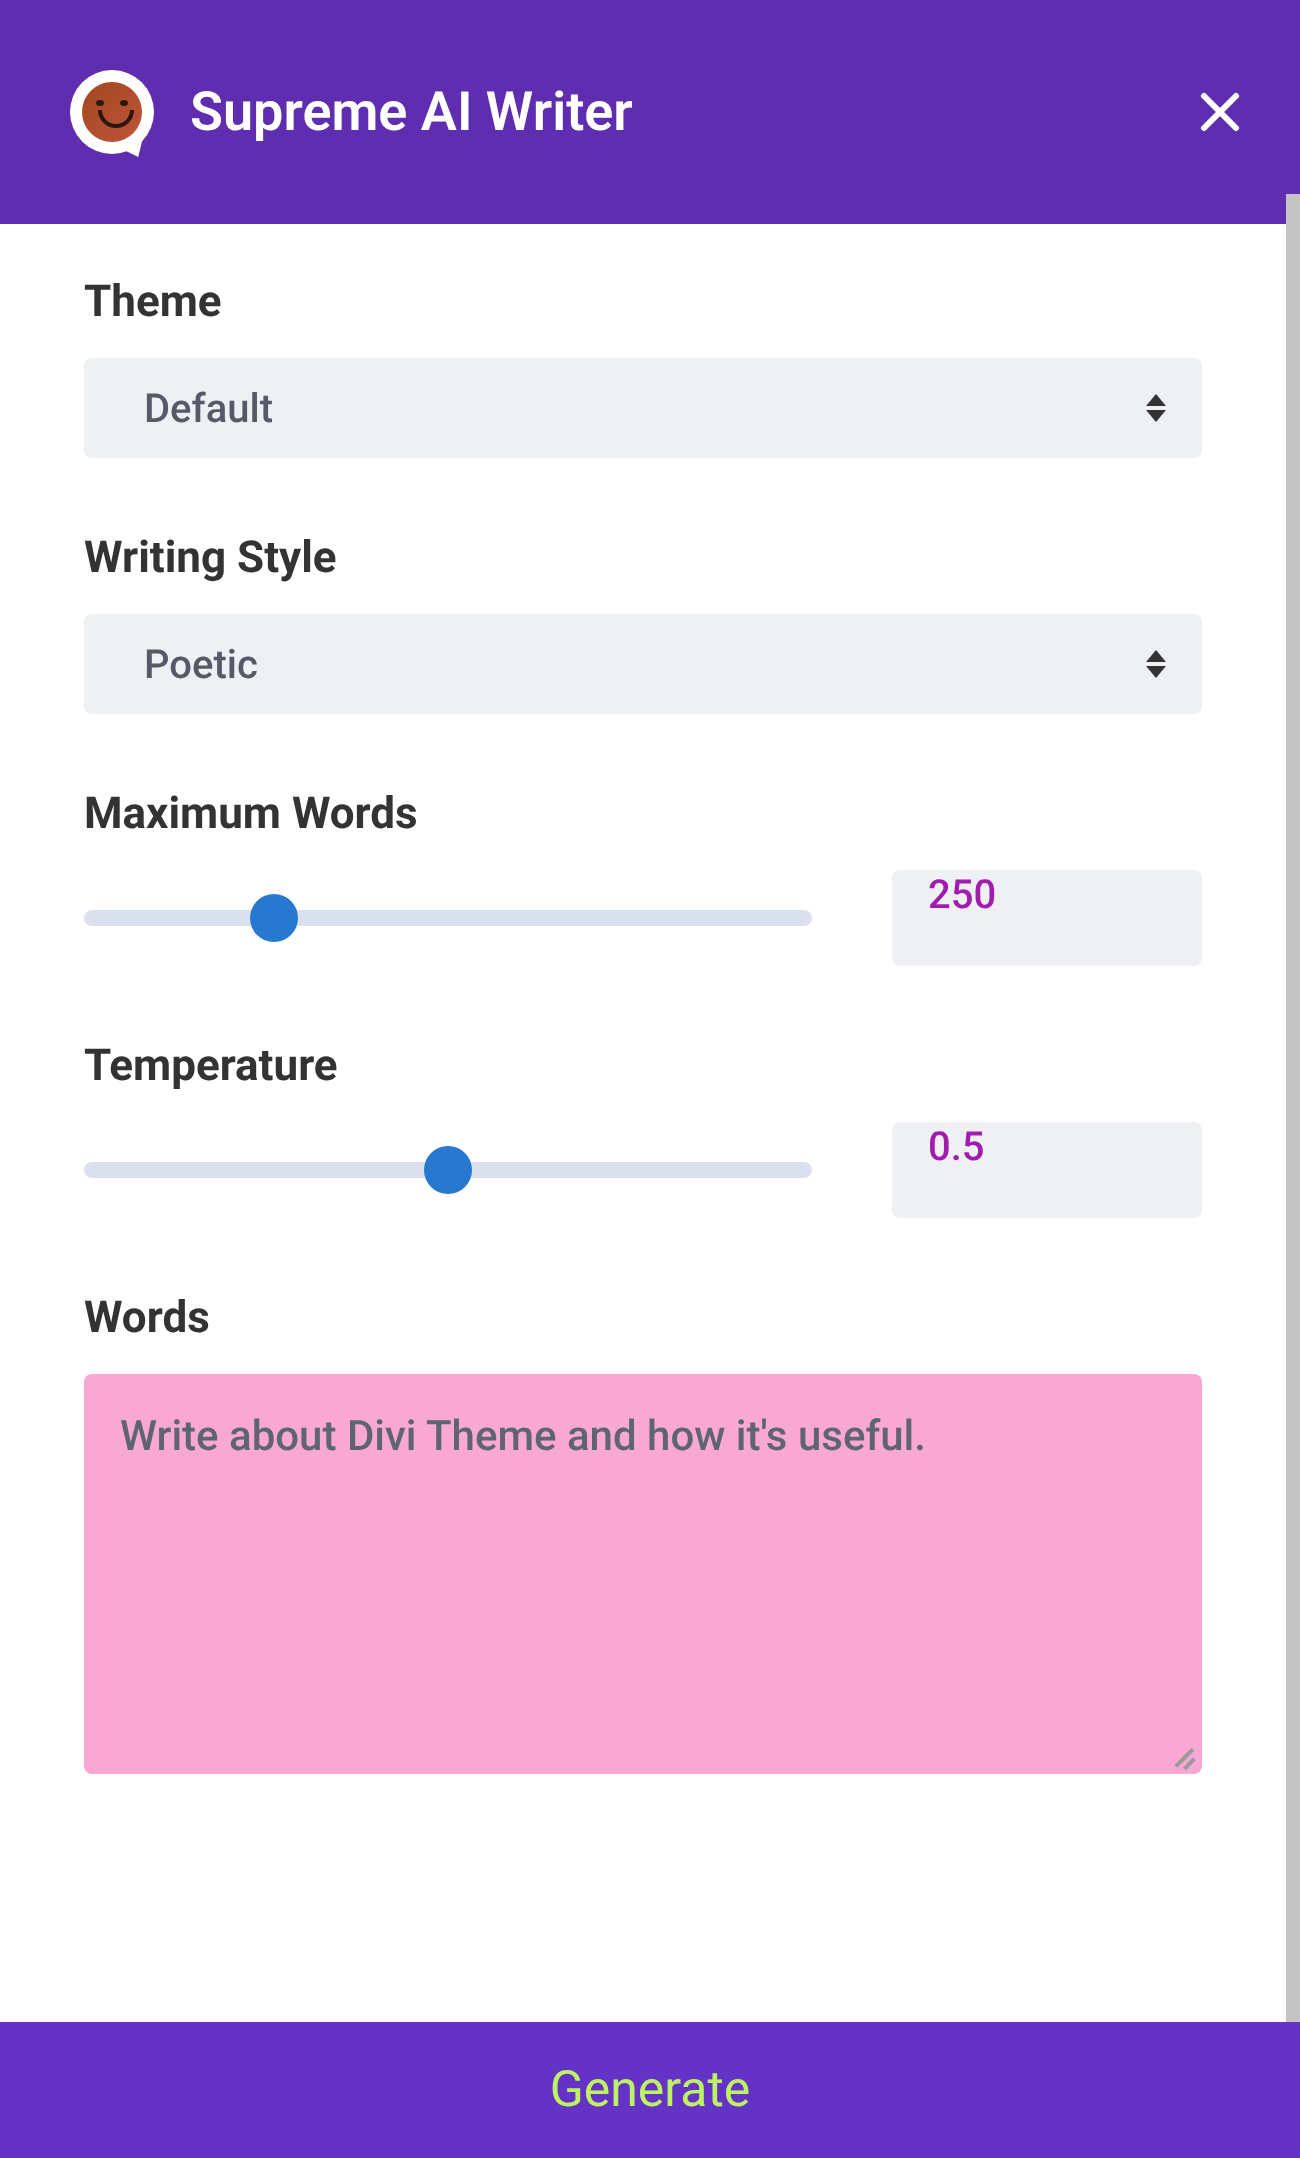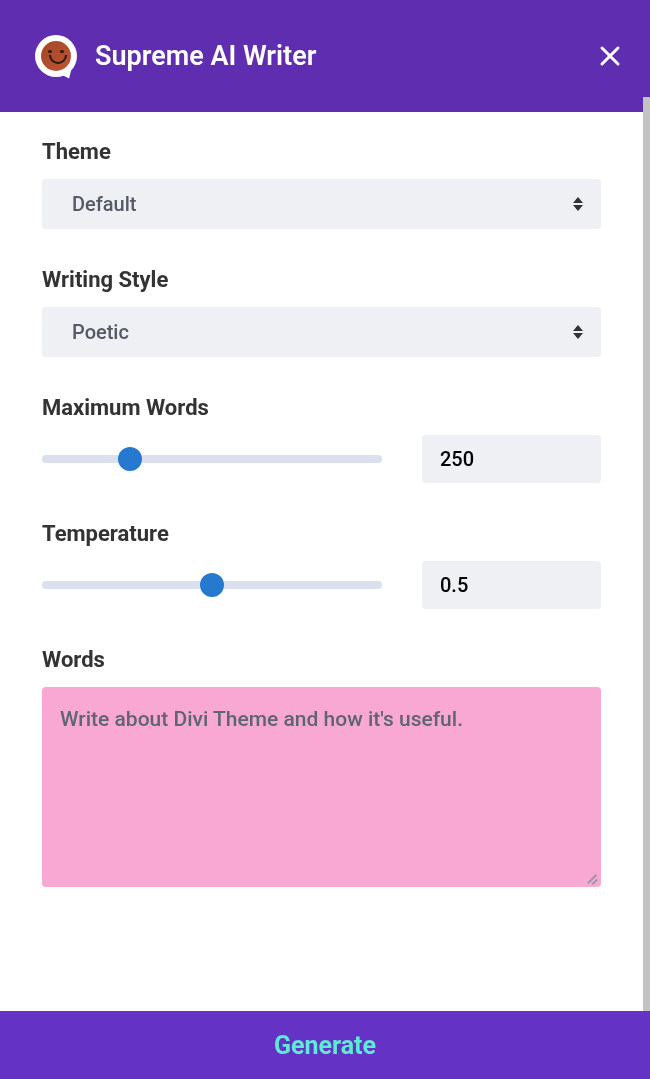--- a/index.html
+++ b/index.html
@@ -186,28 +186,28 @@
       width: 24px;
       height: 24px;
       background: #2779d0;
       border-radius: 50%;
       position: absolute;
       top: 50%;
       transform: translate(-50%, -50%);
       cursor: pointer;
     }
     .slider-value-box {
-      width: 179px;
+      width: 155px;
       height: 48px;
       background: #eef0f4;
       border-radius: 4px;
       display: flex;
-      align-items: center;
+      align-items: flex-start;
       padding: 0 18px;
-      color: #000000;
+      color: #a21caf;
       font-size: 20px;
       font-weight: 500;
     }
     .textarea-wrapper {
       background: #f9a8d4;
       border-radius: 4px;
       padding: 18px;
       position: relative;
       min-height: 195px;
     }
@@ -255,23 +255,23 @@
       left: 0;
       right: 0;
       height: 68px;
       background: #6432c5;
       display: flex;
       align-items: center;
       justify-content: center;
       cursor: pointer;
     }
     .footer-text {
-      color: #5eead4;
+      color: #bef264;
       font-size: 25px;
-      font-weight: 700;
+      font-weight: 400;
     }
   </style>
 </head>
 <body>
 
 <div class="header">
   <div class="header-left">
     <div class="logo-icon">
       <div class="logo-bubble">
         <div class="logo-face"></div>

